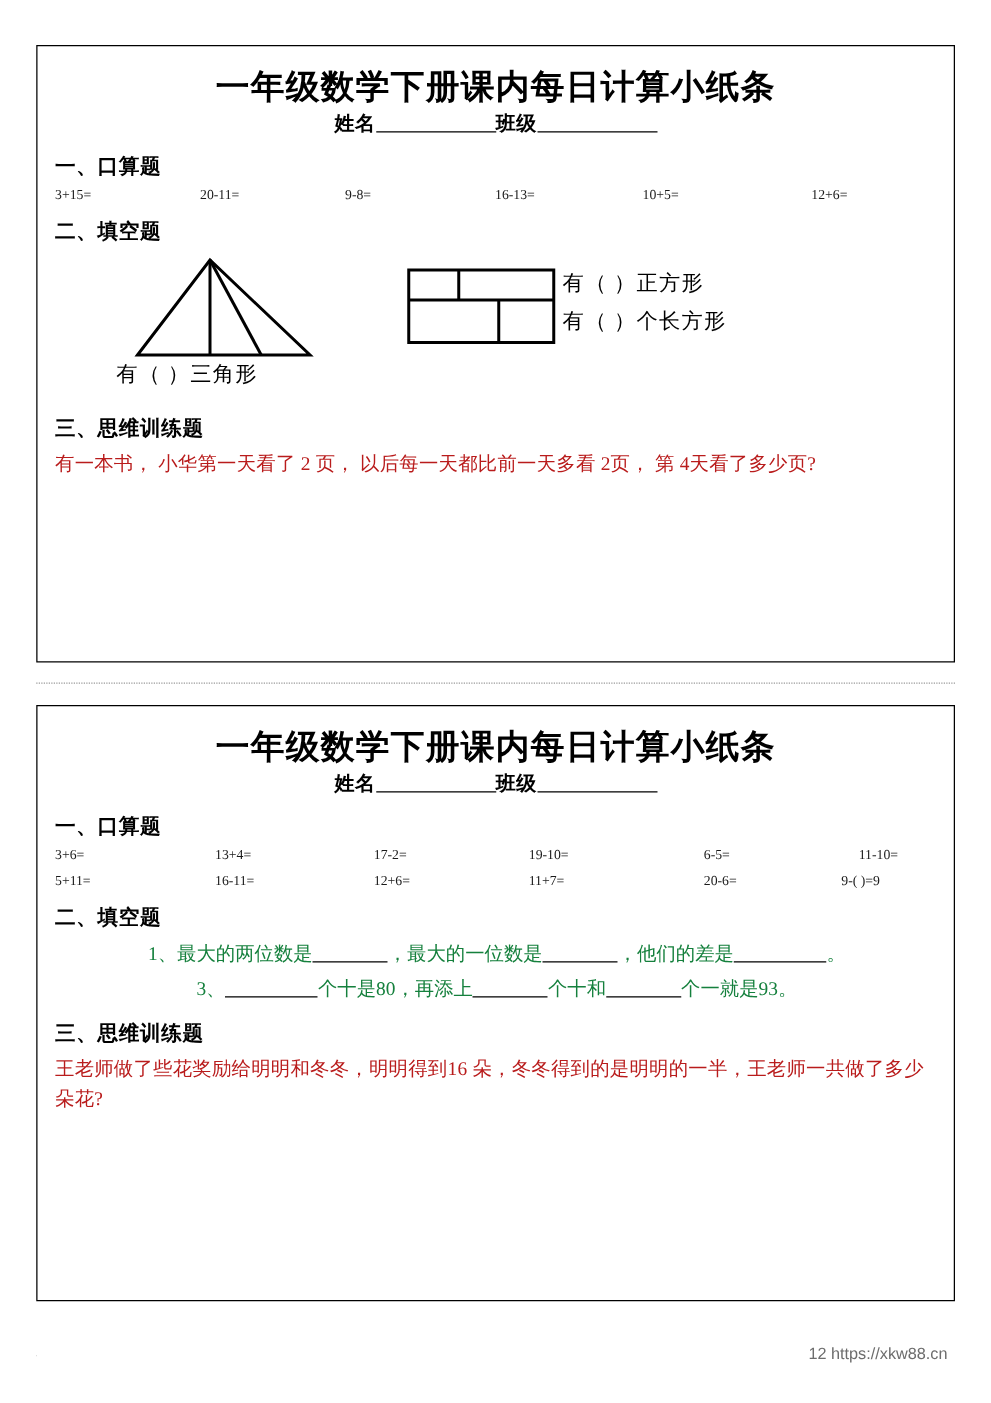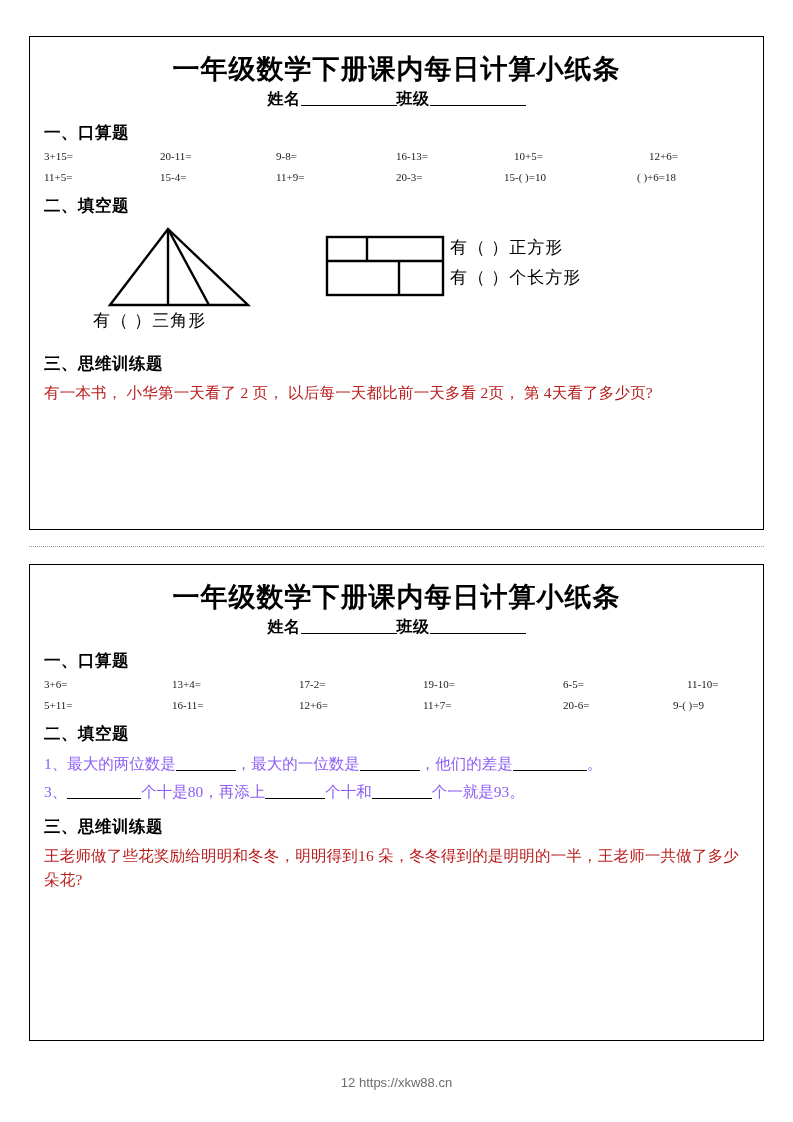--- a/index.html
+++ b/index.html
@@ -143,21 +143,22 @@
     font-size: 15.5px;
     line-height: 1.55;
     margin: 2px 0 0 2px;
     color: #b91c1c;
     letter-spacing: 0.2px;
   }
   .fill-item {
     font-size: 15.5px;
     line-height: 1.62;
     margin: 0 0 3px 2px;
-    color: #8b5cf6;
+    color: #15803d;
+    text-align: center;
   }
   .fb {
     display: inline-block;
     border-bottom: 1.2px solid #000;
     height: 14px;
     vertical-align: -2px;
   }
   .fb-m { width: 60px; }
   .fb-l { width: 74px; }
 
@@ -180,21 +181,21 @@
     top: 9px;
     left: 0;
     width: 735px;
     border-top: 1px solid #555;
   }
   .footer-text {
     position: absolute;
     top: 0;
     left: 0;
     width: 735px;
-    text-align: center;
+    text-align: right;
     font-family: "Liberation Sans", sans-serif;
     font-size: 13px;
     color: #6d6d6d;
     background: #ffffff;
     display: inline-block;
   }
   .footer-text span {
     background: #ffffff;
     padding: 0 6px;
   }
@@ -216,28 +217,20 @@
 
     <div class="calc-row row-a">
       <span class="cell">3+15=</span>
       <span class="cell">20-11=</span>
       <span class="cell">9-8=</span>
       <span class="cell">16-13=</span>
       <span class="cell">10+5=</span>
       <span class="cell">12+6=</span>
     </div>
 
-    <div class="calc-row row-b">
-      <span class="cell">11+5=</span>
-      <span class="cell">15-4=</span>
-      <span class="cell">11+9=</span>
-      <span class="cell">20-3=</span>
-      <span class="cell">15-(     )=10</span>
-      <span class="cell">(     )+6=18</span>
-    </div>
 
     <div class="section-heading">二、填空题</div>
 
     <div class="figures">
 
       <div class="triangle-wrap">
         <svg width="150" height="88" viewBox="0 0 150 88">
           <polygon points="6,82 64,6 144,82" fill="none" stroke="#000" stroke-width="2.4"></polygon>
           <line x1="64" y1="6" x2="64" y2="82" stroke="#000" stroke-width="2.4"></line>
           <line x1="64" y1="6" x2="105" y2="82" stroke="#000" stroke-width="2.4"></line>

